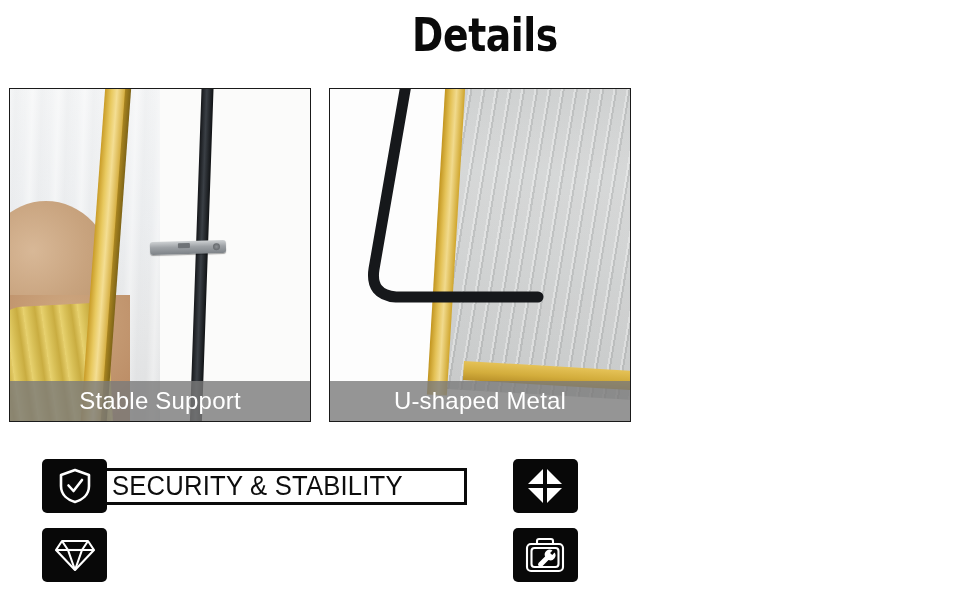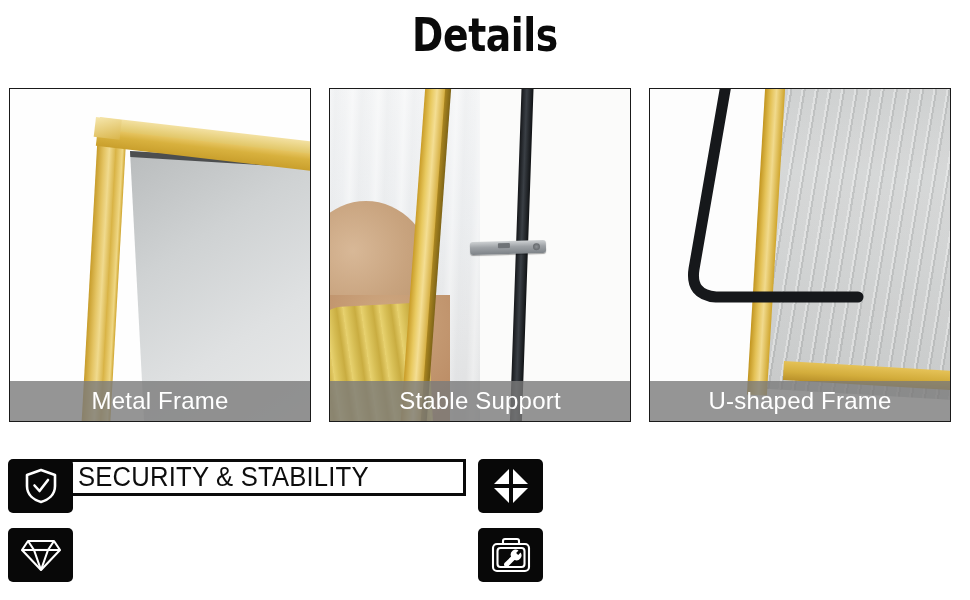--- a/index.html
+++ b/index.html
@@ -185,21 +185,21 @@
   .p3-leg-svg{ position:absolute; left:26px; top:-6px; width:190px; height:250px; }
 
   
   #features {
     position:absolute; left:8px; top:459px;
     width:954px;
     display:flex; flex-direction:column; gap:15px;
   }
   .feature-row { display:flex; gap:12px; }
   .feature {
-    display:flex; align-items:flex-start; height:54px;
+    display:flex; align-items:center; height:54px;margin-left:34px;
   }
   .feature.col-left  { width:458px; }
   .feature.col-right { width:484px; }
   .feature-icon {
     width:65px; min-width:65px; height:54px;
     background:#080808;
     border-radius:5px;
     display:flex; align-items:center; justify-content:center;
     position:relative; z-index:2;
   }
@@ -226,32 +226,20 @@
   }
   .feature-icon svg { display:block; }
 </style>
 </head>
 <body>
 
 <div id="page-title">Details</div>
 
 <div id="panels">
 
-  <div class="panel">
-    <div class="scene">
-      <div class="p1-bg"></div>
-      <div class="p1-mirror"></div>
-      <div class="p1-frame-side"></div>
-      <div class="p1-frame-inner"></div>
-      <div class="p1-frame-top"></div>
-      <div class="p1-frame-top2"></div>
-      <div class="p1-corner"></div>
-    </div>
-    <div class="caption">Metal Frame</div>
-  </div>
 
   <div class="panel">
     <div class="scene">
       <div class="p2-bg"></div>
       <div class="p2-mirror">
           <div class="p2-mirror-streaks"></div>
         </div>
       <div class="p2-chair-back">
           <div class="p2-chair-bump"></div>
         </div>
@@ -272,21 +260,21 @@
       <div class="p3-bg"></div>
       <div class="p3-mirror">
           <div class="p3-wood"></div>
         </div>
       <div class="p3-frame-left"></div>
       <div class="p3-frame-bottom"></div>
       <svg class="p3-leg-svg" viewBox="0 0 190 250">
         <path d="M 52 -10 L 18 186 Q 14 212 40 214 L 182 214" fill="none" stroke="#16181b" stroke-width="11" stroke-linecap="round" stroke-linejoin="round"></path>
       </svg>
     </div>
-    <div class="caption">U-shaped Frame</div>
+    <div class="caption">U-shaped Metal</div>
   </div>
 </div>
 
 <div id="features">
 
   <div class="feature-row">
 
     <div class="feature col-left">
       <div class="feature-icon">
         <svg width="34" height="38" viewBox="0 0 34 38">

